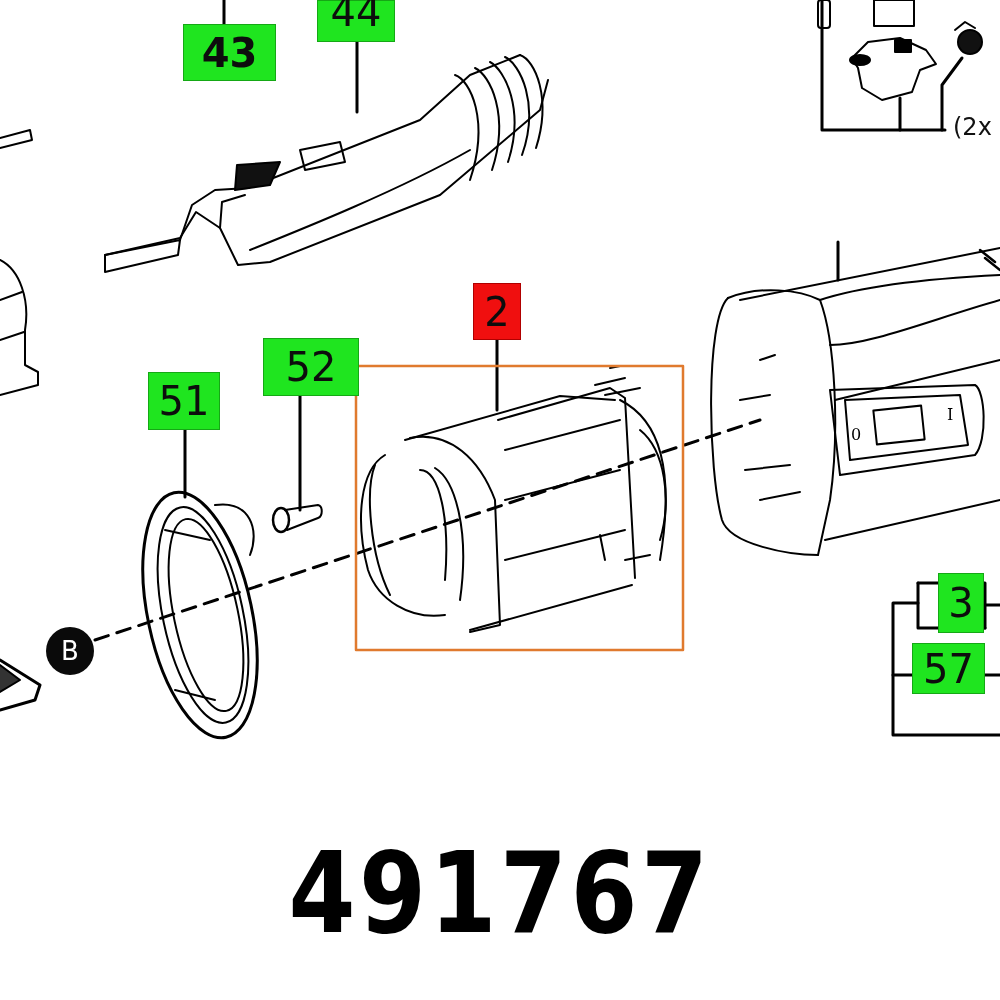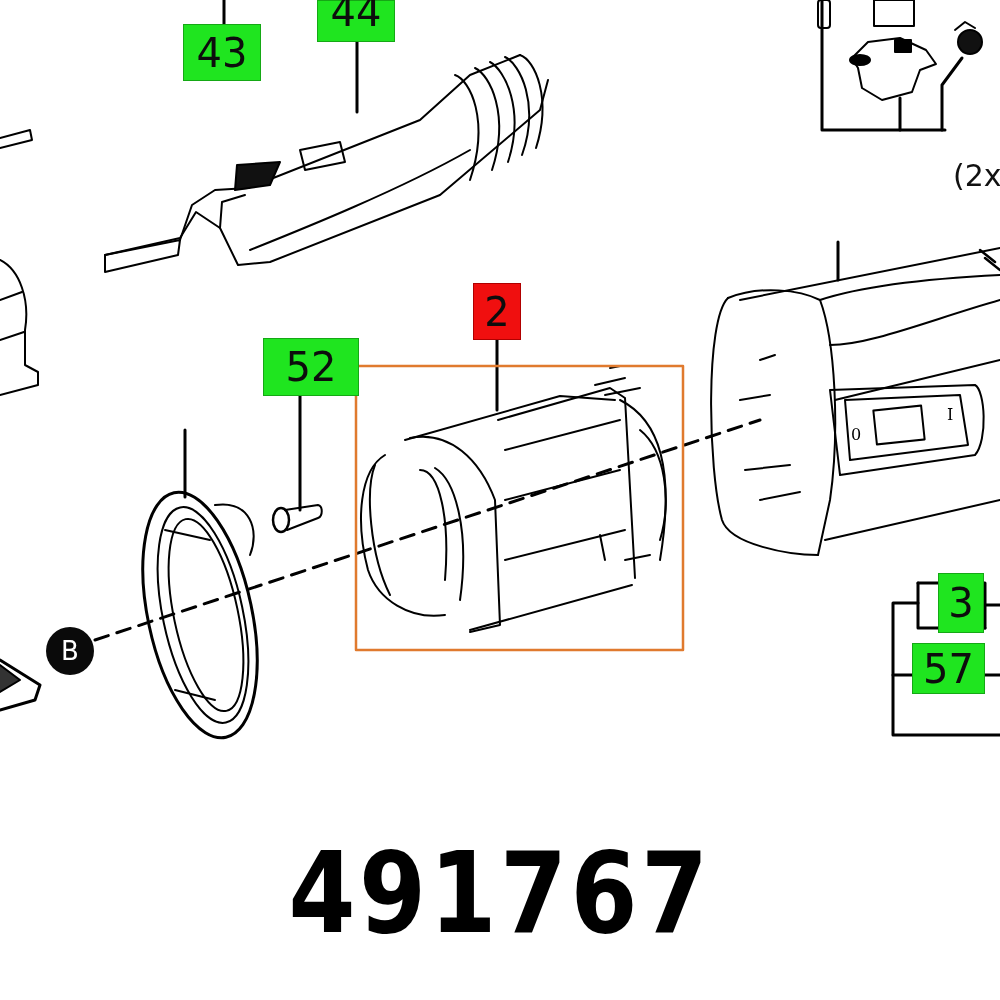--- a/index.html
+++ b/index.html
@@ -8,21 +8,21 @@
   #canvas { position: absolute; left: 0; top: 0; width: 1000px; height: 1000px; }
   svg.art { position: absolute; left: 0; top: 0; }
   .callout { position: absolute; display: flex; align-items: center; justify-content: center;
              font-family: "DejaVu Sans", sans-serif; color: #0d0d0d; font-size: 40px;
              line-height: 1; box-sizing: border-box; cursor: pointer; }
   .callout.green { background: #1fe51f; border: 1px solid #15a815; }
   .callout.red { background: #f00f0f; border: 1px solid #b00000; }
   .badge-b { position: absolute; width: 48px; height: 48px; border-radius: 50%;
              background: #0a0a0a; color: #ffffff; display: flex; align-items: center;
              justify-content: center; font-size: 26px; font-family: "DejaVu Sans", sans-serif; }
-  .qty { position: absolute; font-size: 30px; color: #111; font-family: "DejaVu Sans", sans-serif; margin-top: 45px; }
+  .qty { position: absolute; font-size: 24px; color: #111; font-family: "DejaVu Sans", sans-serif; }
   .part-number { position: absolute; left: 0; width: 1000px; top: 828px; text-align: center;
                  font-family: "DejaVu Sans", sans-serif; font-weight: bold; font-size: 112px;
                  letter-spacing: 4px; color: #000; transform: scaleX(0.86); }
 </style>
 </head>
 <body>
 
 <div id="canvas">
 
   <svg class="art" width="1000" height="1000" viewBox="0 0 1000 1000" fill="none" stroke="#000" stroke-width="2" stroke-linejoin="round" stroke-linecap="round">
@@ -125,24 +125,25 @@
     <g stroke-width="3">
       <path d="M1000 735 L893 735 L893 603 L918 603"></path>
       <path d="M918 583 L918 628 L985 628"></path>
       <path d="M918 583 L985 583 L985 628"></path>
       <line x1="985" y1="605" x2="1000" y2="605"></line>
       <line x1="893" y1="675" x2="912" y2="675"></line>
       <line x1="985" y1="675" x2="1000" y2="675"></line>
     </g>
   </svg>
 
-  <div class="callout green" style="left:183px;top:24px;width:78px;height:57px;">43</div>
+  <div class="callout green" style="left:183px;top:24px;width:93px;height:57px;font-weight:bold;">43</div>
   <div class="callout green" style="left:317px;top:0;width:78px;height:42px;align-items:flex-end;padding-bottom:9px;">44</div>
   <div class="callout red" style="left:473px;top:283px;width:48px;height:57px;">2</div>
   <div class="callout green" style="left:263px;top:338px;width:96px;height:58px;">52</div>
+  <div class="callout green" style="left:148px;top:372px;width:72px;height:58px;">51</div>
   <div class="callout green" style="left:938px;top:573px;width:46px;height:60px;">3</div>
   <div class="callout green" style="left:912px;top:643px;width:73px;height:51px;">57</div>
 
   <div class="badge-b" style="left:46px;top:627px;">B</div>
 
   <div class="qty" style="left:953px;top:113px;">(2x</div>
 
   <div class="part-number">491767</div>
 
 </div>

